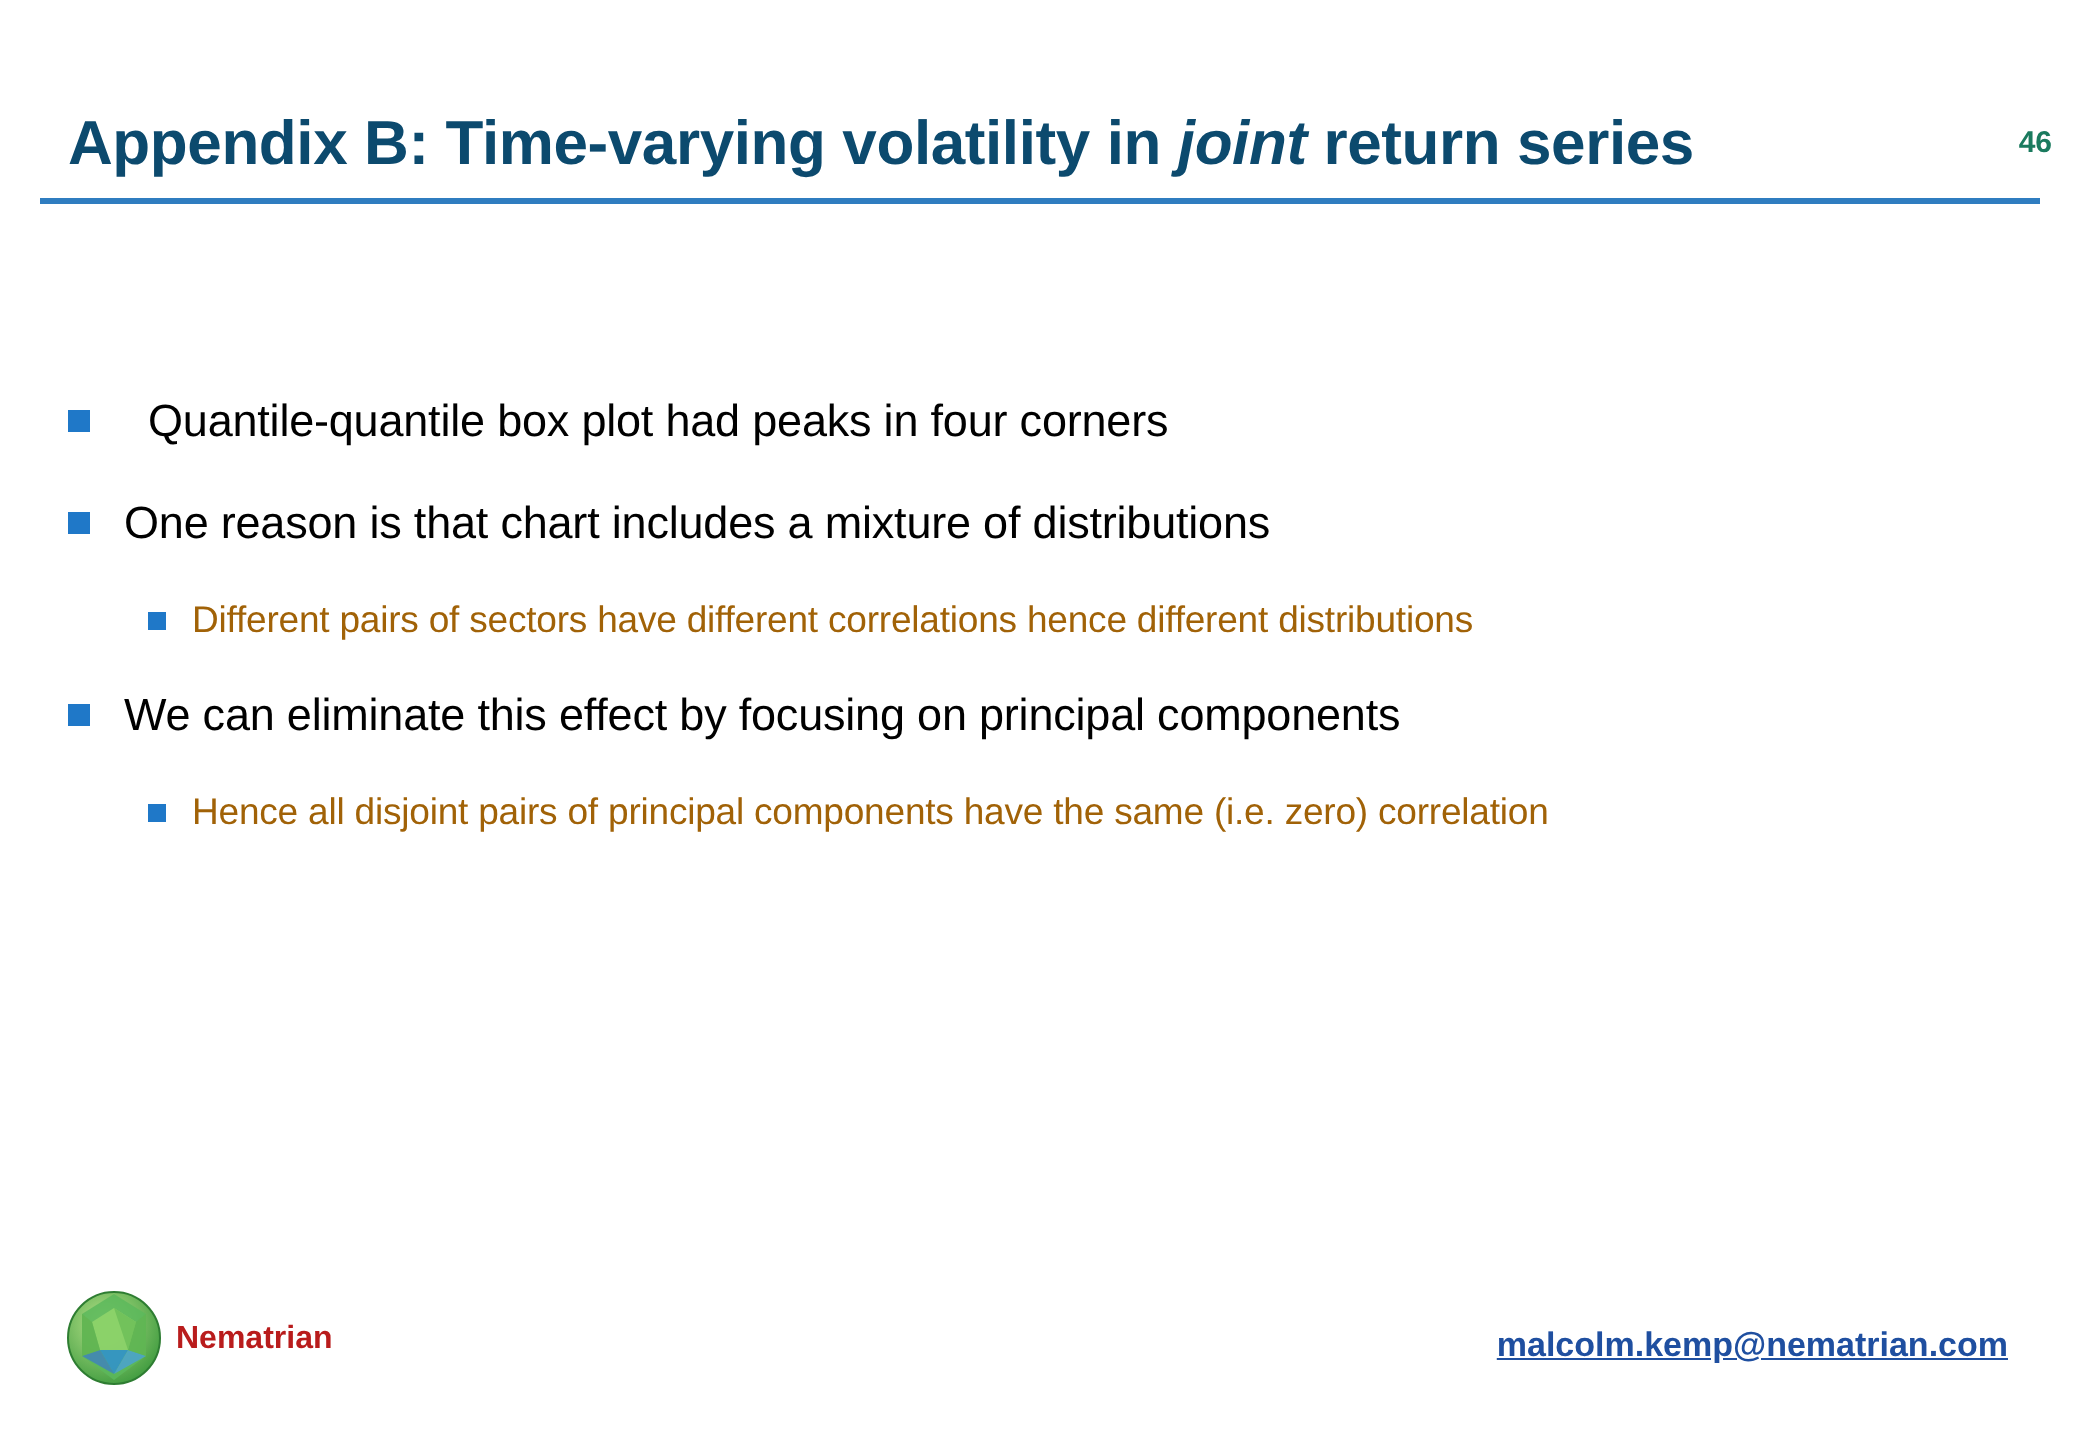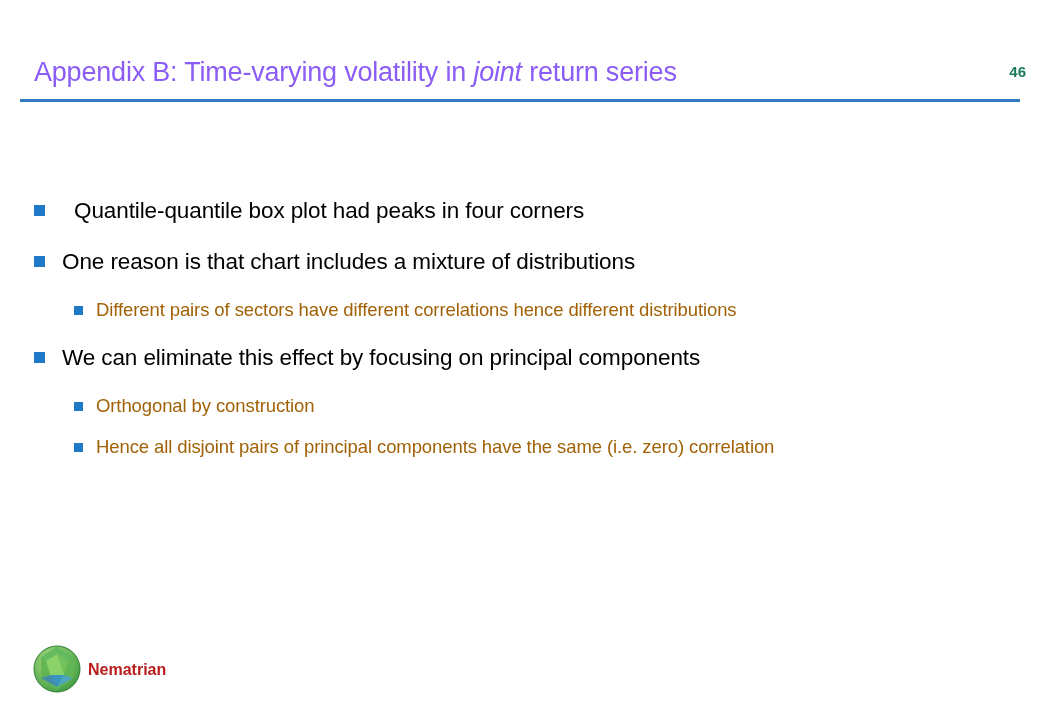--- a/index.html
+++ b/index.html
@@ -23,23 +23,23 @@
   }
 
   
   .title-block {
     position: absolute;
     left: 34px;
     top: 55px;
     width: 980px;
   }
   .title-text {
-    font-size: 27px;
-    font-weight: normal;
-    color: #8b5cf6;
+    font-size: 31px;
+    font-weight: bold;
+    color: #0c4a6e;
     line-height: 34px;
     letter-spacing: -0.2px;
     white-space: nowrap;
   }
   .title-text .ital {
     font-style: italic;
   }
   .page-number {
     position: absolute;
     right: 14px;
@@ -163,24 +163,20 @@
     <div class="bullet-row lvl2 gap-c">
       <span class="marker"></span>
       <span class="text">Different pairs of sectors have different correlations hence different distributions</span>
     </div>
 
     <div class="bullet-row lvl1 gap-b">
       <span class="marker"></span>
       <span class="text">We can eliminate this effect by focusing on principal components</span>
     </div>
 
-    <div class="bullet-row lvl2 gap-c">
-      <span class="marker"></span>
-      <span class="text">Orthogonal by construction</span>
-    </div>
 
     <div class="bullet-row lvl2">
       <span class="marker"></span>
       <span class="text">Hence all disjoint pairs of principal components have the same (i.e. zero) correlation</span>
     </div>
 
   </div>
 
   <div class="logo">
     <svg width="50" height="50" viewBox="0 0 50 50">
@@ -197,14 +193,15 @@
       <polygon points="18,31 32,31 25,43" fill="#2f8fd0" opacity="0.85"></polygon>
       <polygon points="9,34 18,31 25,43" fill="#3f7fc0" opacity="0.8"></polygon>
       <polygon points="41,34 32,31 25,43" fill="#4aa0d8" opacity="0.8"></polygon>
       <polygon points="9,13 14,17 18,31 9,34" fill="#63b44f" opacity="0.7"></polygon>
       <polygon points="41,13 36,17 32,31 41,34" fill="#63b44f" opacity="0.6"></polygon>
       <circle cx="25" cy="25" r="23" fill="none" stroke="#2e7d32" stroke-width="1"></circle>
     </svg>
   </div>
 
   <div class="brand">Nematrian</div>
+  <div class="email">malcolm.kemp@nematrian.com</div>
 
 </div>
 
 </body></html>

